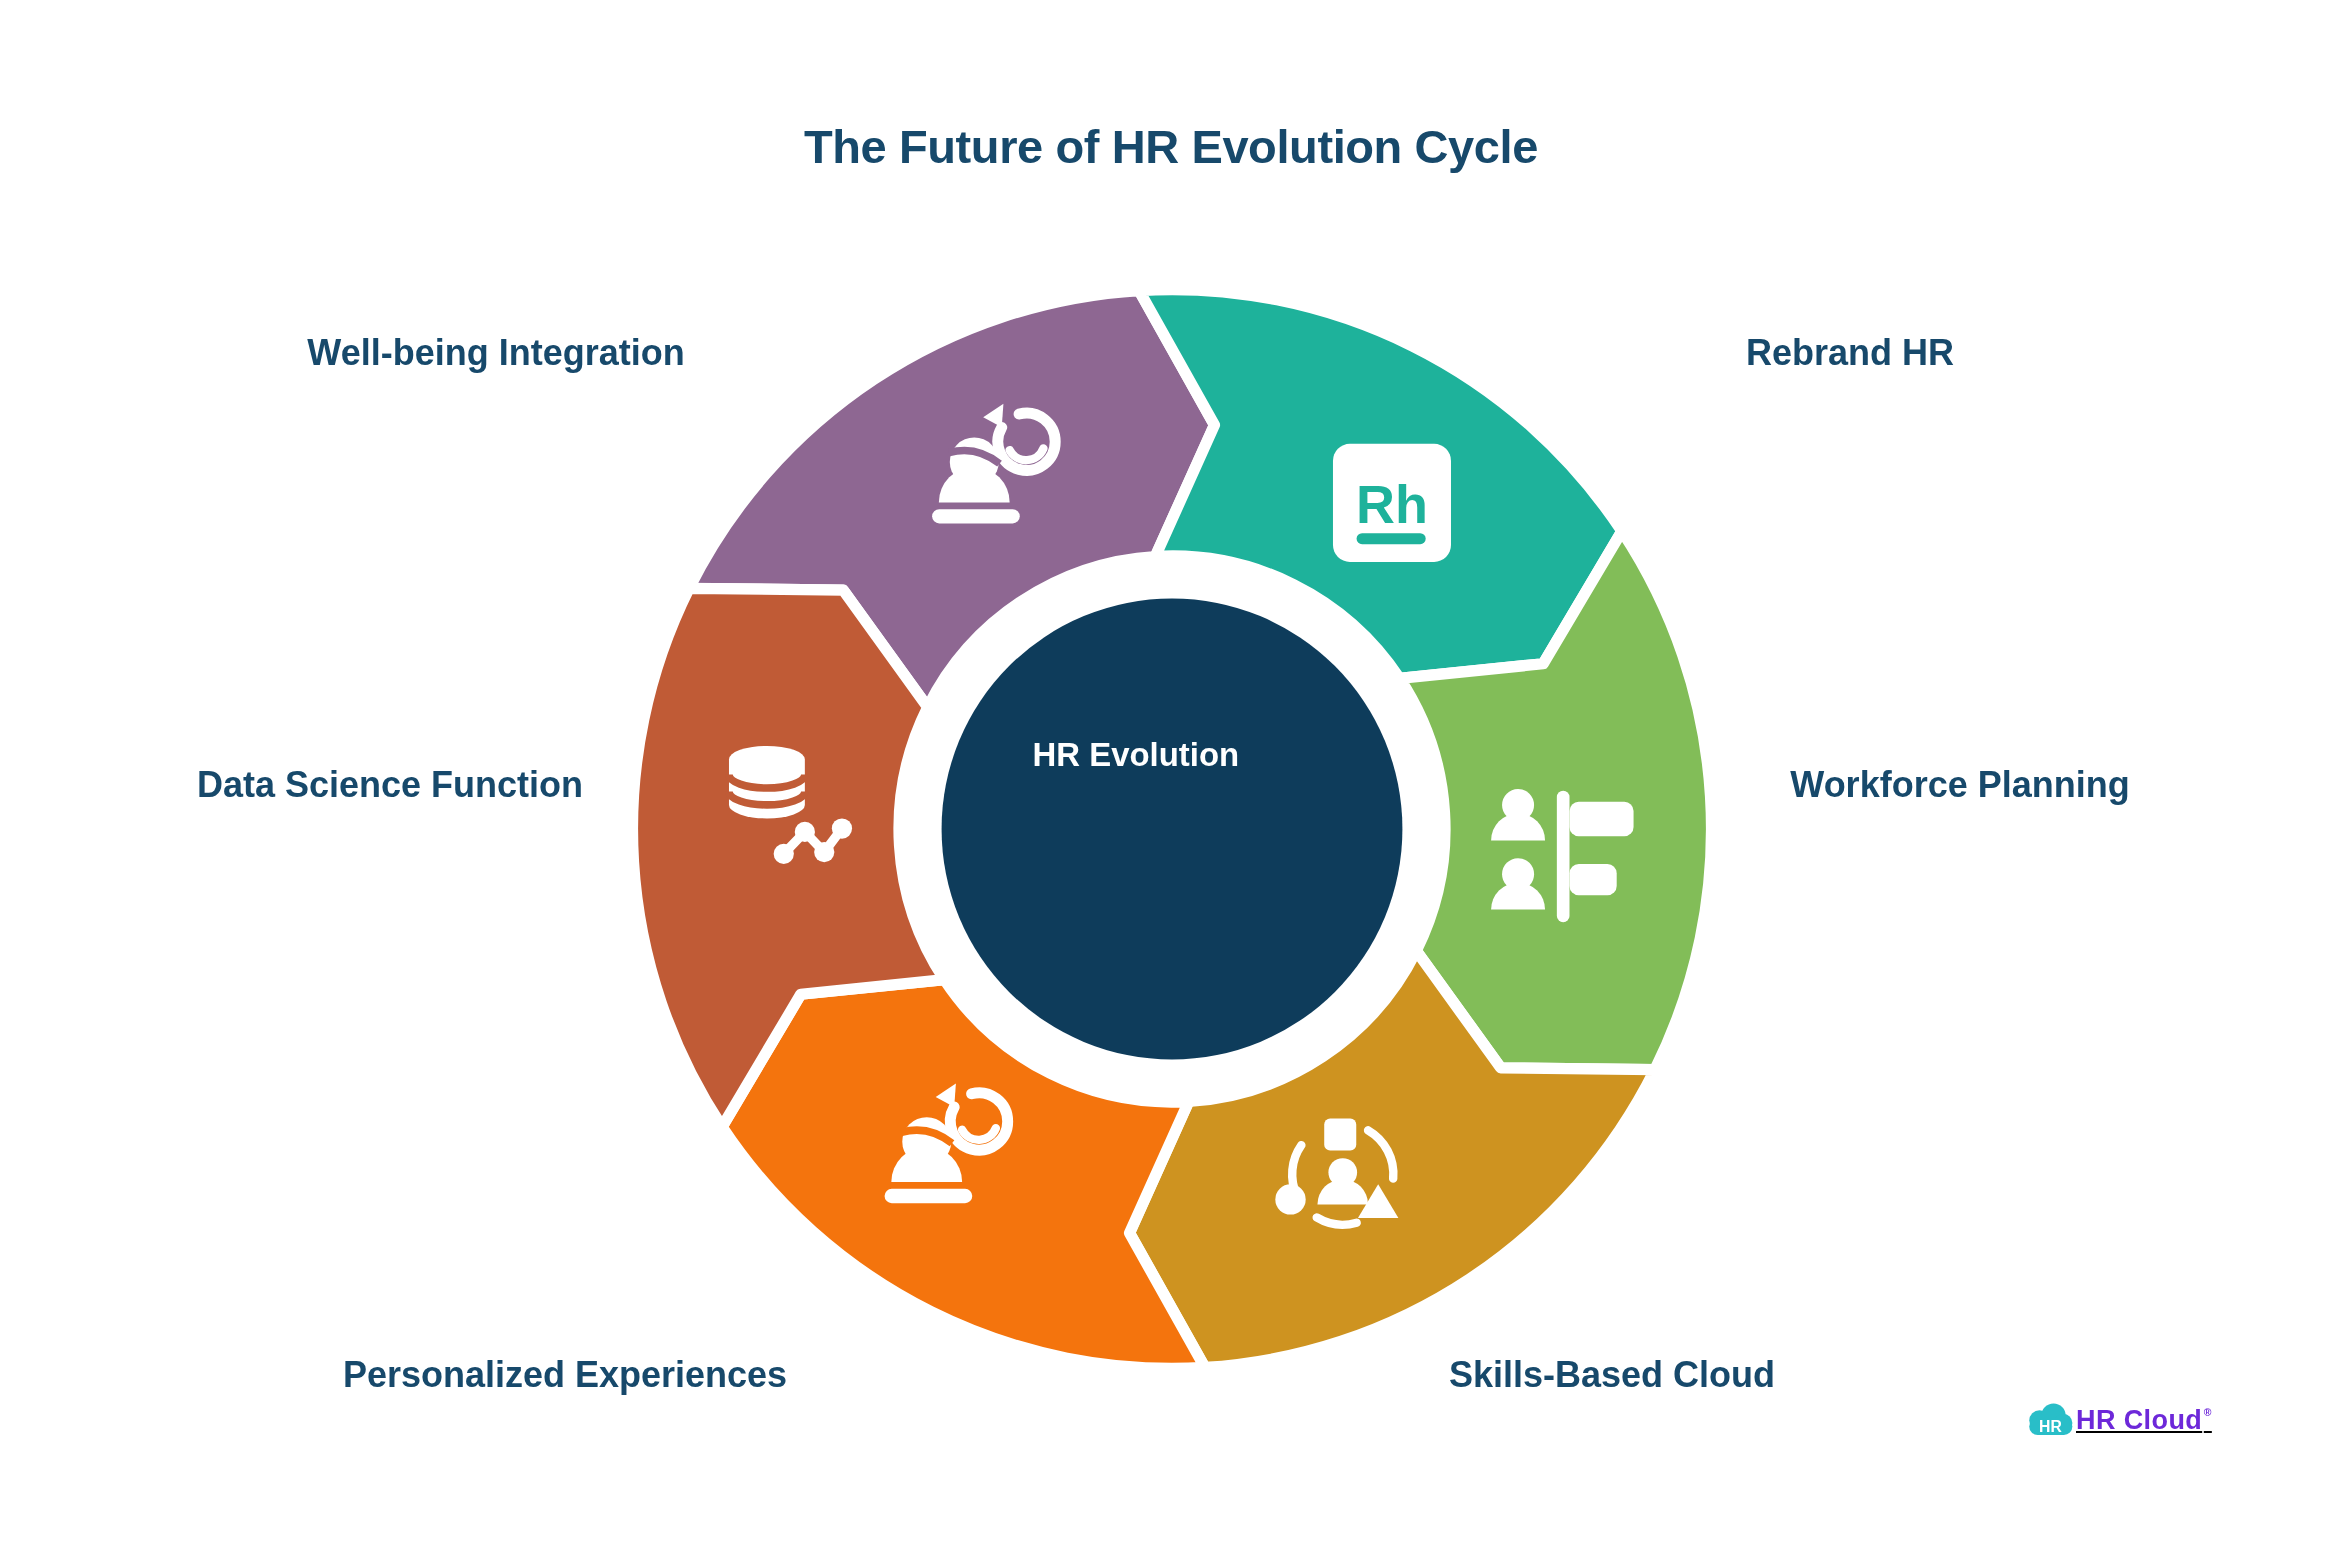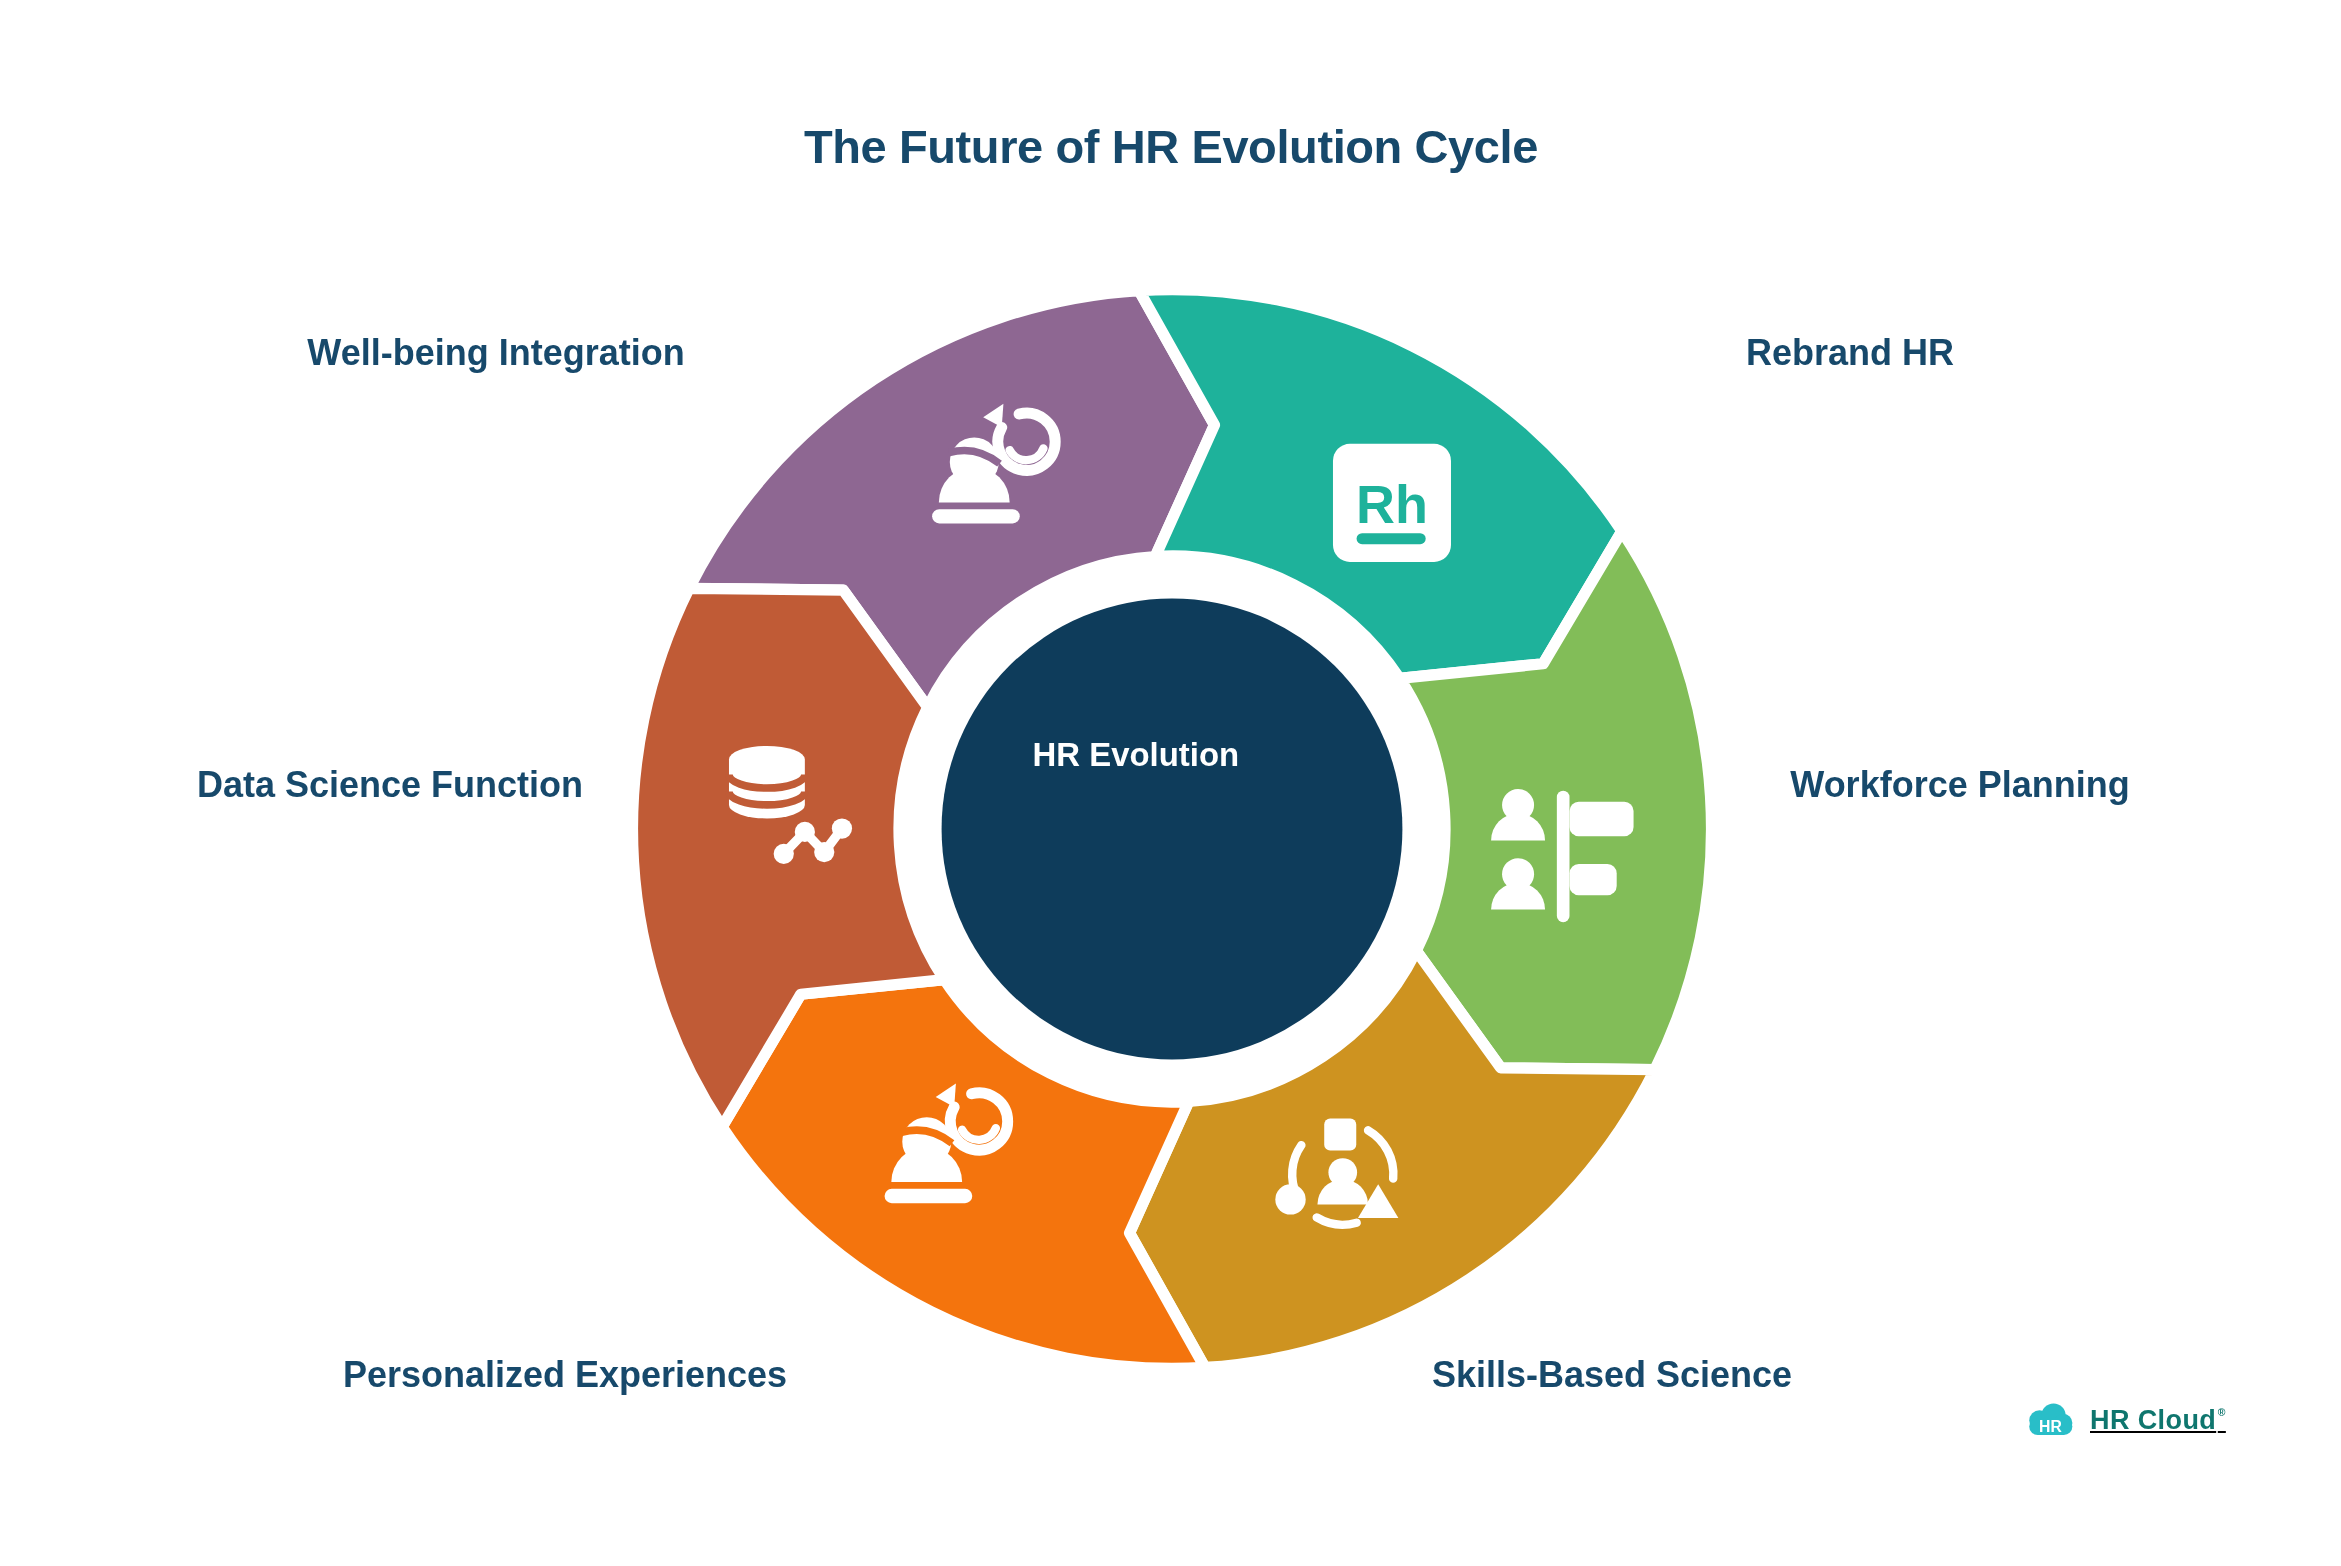--- a/index.html
+++ b/index.html
@@ -104,29 +104,29 @@
     <g>
       <circle cx="0" cy="0" r="333" fill="#FFFFFF"></circle>
       <circle cx="0" cy="0" r="287" fill="#0E3C5B"></circle>
       <text class="hub-text" x="-45" y="-78" text-anchor="middle" fill="#FFFFFF">HR Evolution</text>
     </g>
   </svg>
 
   <div class="seg-label" id="lbl-wellbeing" style="color: rgb(23, 73, 107);">Well-being Integration</div>
   <div class="seg-label" id="lbl-rebrand" style="color: rgb(23, 73, 107); margin-left: 40px;">Rebrand HR</div>
   <div class="seg-label" id="lbl-workforce" style="color: rgb(23, 73, 107);">Workforce Planning</div>
-  <div class="seg-label" id="lbl-skills" style="color: rgb(23, 73, 107);">Skills-Based Science</div>
+  <div class="seg-label" id="lbl-skills" style="color: rgb(23, 73, 107);">Skills-Based Cloud</div>
   <div class="seg-label" id="lbl-datascience" style="color: rgb(23, 73, 107);">Data Science Function</div>
   <div class="seg-label" id="lbl-personalized" style="color: rgb(23, 73, 107);">Personalized Experiences</div>
 
   <div class="logo">
     <svg viewBox="0 0 84 60" width="51" height="37">
       <circle class="cld" cx="24" cy="30" r="17" fill="#29BEC8"></circle>
       <circle class="cld" cx="47" cy="22" r="20" fill="#29BEC8"></circle>
       <circle class="cld" cx="63" cy="34" r="15" fill="#29BEC8"></circle>
       <rect class="cld" x="7" y="26" width="71" height="28" rx="14" fill="#29BEC8"></rect>
       <text x="42" y="49" text-anchor="middle" font-size="26" font-weight="bold" fill="#ffffff">HR</text>
     </svg>
-    <div class="logo-name" style="color: #0f766e; margin-left: 14px;"><span>HR Cloud</span><sup>®</sup></div>
+    <div class="logo-name" style="color: #6d28d9;"><span>HR Cloud</span><sup>®</sup></div>
   </div>
 
 </div>
 
 
 </body></html>

